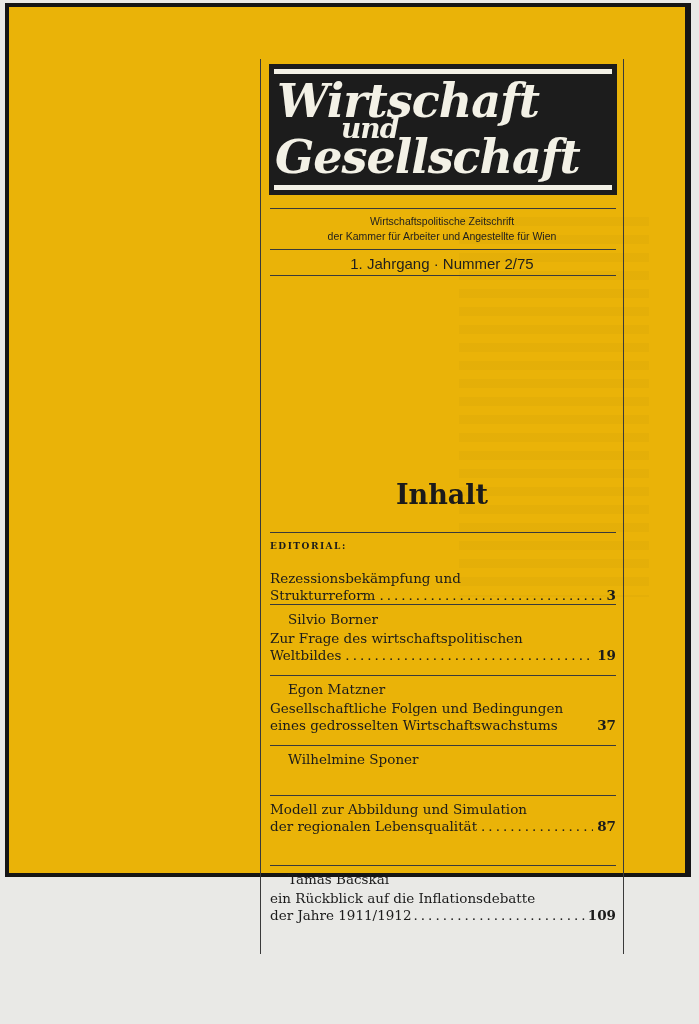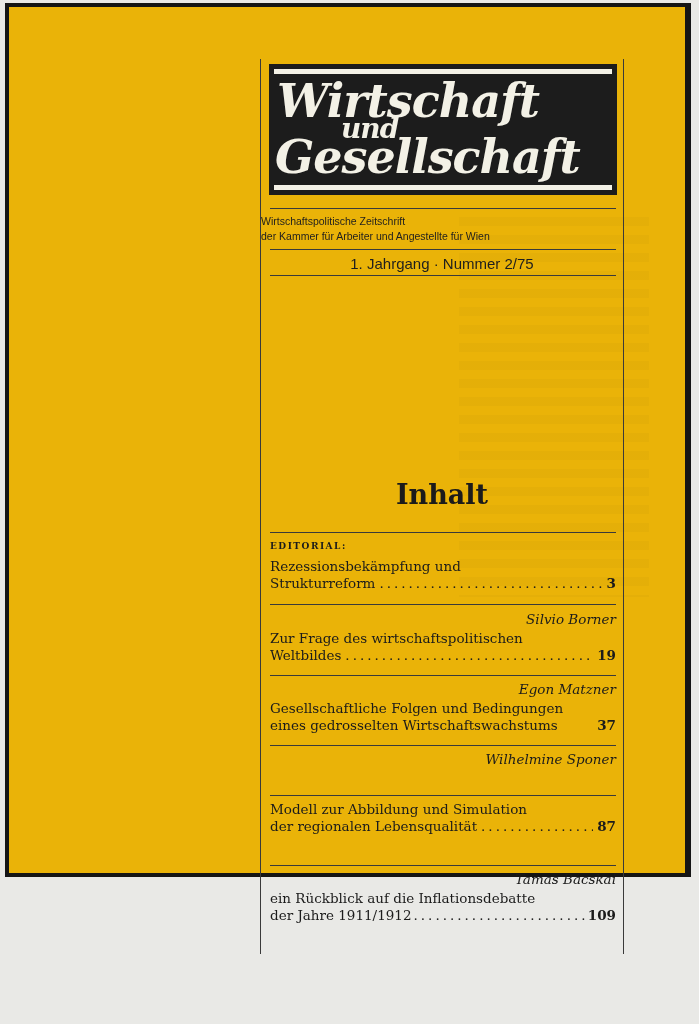--- a/index.html
+++ b/index.html
@@ -41,43 +41,43 @@
       font-style: italic; font-weight: bold; white-space: nowrap;
       letter-spacing: -1px;
     }
     .logo .line1 { top: 10px; left: 8px; font-size: 46px; }
     .logo .line2 { top: 48px; left: 72px; font-size: 28px; }
     .logo .line3 { top: 66px; left: 6px; font-size: 46px; }
 
     .hrule { position: absolute; left: 9px; width: 346px; height: 0; border-top: 1px solid #3a3a3a; }
 
     .publisher {
-      position: absolute; left: 0; width: 100%; 
+      position: absolute; left: 0; width: 100%; text-align: center;
       font-family: "Liberation Sans", sans-serif; font-size: 10.5px; color: #1e1e1e;
       line-height: 15px;
     }
     .issue {
       position: absolute; left: 0; width: 100%; text-align: center;
       font-family: "Liberation Sans", sans-serif; font-size: 15px; color: #1e1e1e;
     }
     .toc-title {
       position: absolute; left: 0; width: 100%; text-align: center;
       font-family: "DejaVu Serif", serif; font-weight: bold; font-size: 27px; color: #1b1b1b;
     }
     .entry {
       position: absolute; left: 9px; width: 346px;
       font-family: "DejaVu Serif", serif; font-size: 13.5px; color: #1b1b1b;
       line-height: 17px;
     }
     .entry .section-label {
       font-size: 9px; letter-spacing: 1.5px; font-weight: bold; line-height: 15px; display: block;
-      margin-bottom: 4px;
+      margin-bottom: 16px;
     }
     .entry .author {
-      display: block; font-style: italic; padding-left: 18px; margin-bottom: 2px; text-align: right;
+      display: block; padding-left: 18px; margin-bottom: 2px;
     }
     .entry .line { display: block; white-space: nowrap; }
     .entry .last {
       display: flex; align-items: center; white-space: nowrap;
     }
     .entry .last .dots {
       flex: 1; overflow: hidden; margin: 0 4px; letter-spacing: 3px;
     }
     .entry .last .dots::before {
       content: "........................................................................";

